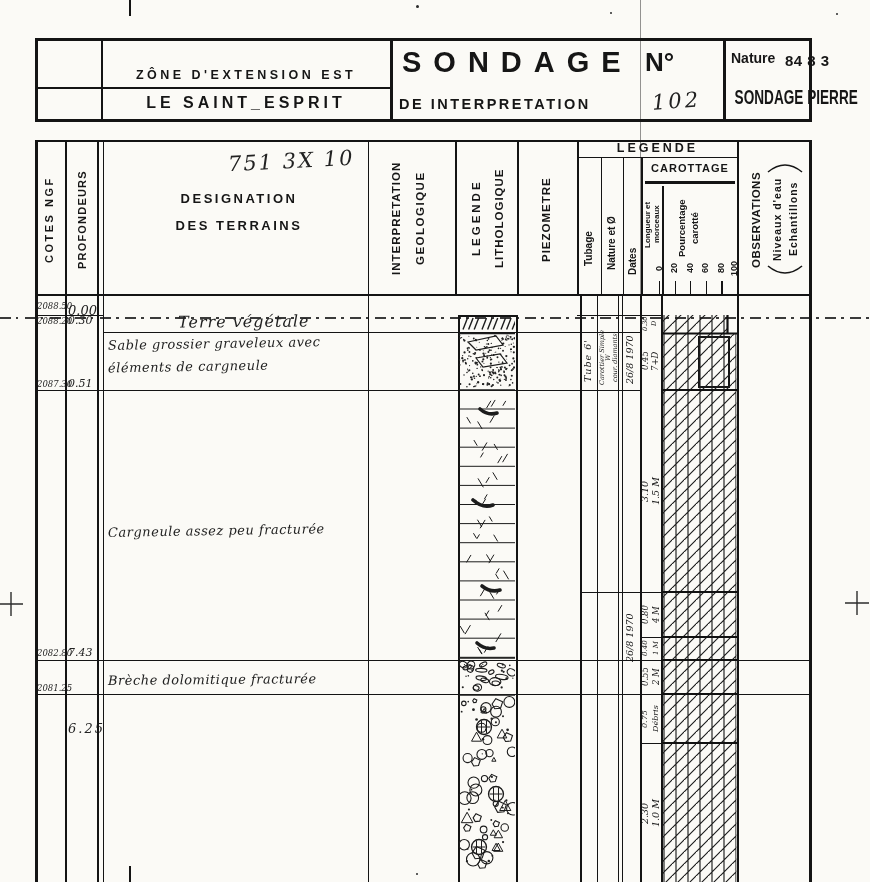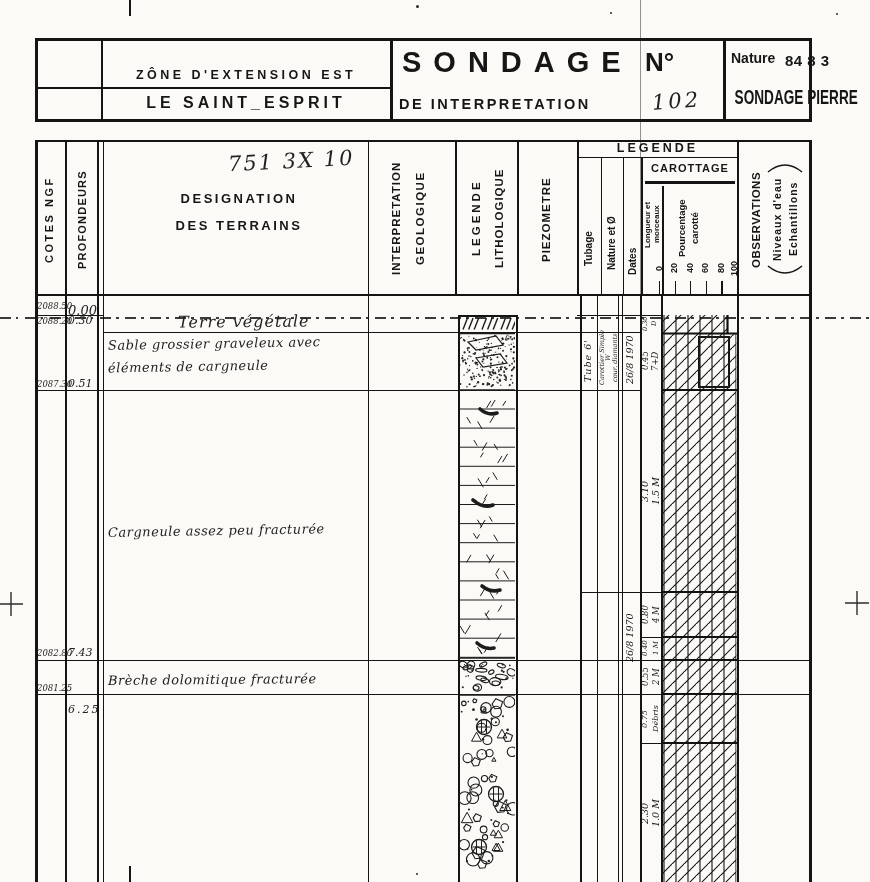--- a/index.html
+++ b/index.html
@@ -86,21 +86,21 @@
 
   <div class="ht hw" style="left:37px;top:302px;font-size:8.5px">2088.50</div>
   <div class="ht hw" style="left:68px;top:304px;font-size:13px">0.00</div>
   <div class="ht hw" style="left:37px;top:317px;font-size:8.5px">2088.20</div>
   <div class="ht hw" style="left:68px;top:315px;font-size:11px">0.30</div>
   <div class="ht hw" style="left:37px;top:380px;font-size:8.5px">2087.30</div>
   <div class="ht hw" style="left:68px;top:378px;font-size:11px">0.51</div>
   <div class="ht hw" style="left:37px;top:649px;font-size:8.5px">2082.80</div>
   <div class="ht hw" style="left:68px;top:647px;font-size:11px">7.43</div>
   <div class="ht hw" style="left:37px;top:684px;font-size:8.5px">2081.25</div>
-  <div class="ht hw" style="left:68px;top:704px;font-size:11px;letter-spacing:2px">6.25</div>
+  <div class="ht hw" style="left:68px;top:722px;font-size:13px;letter-spacing:2px">6.25</div>
 
   <div class="ht hw" style="left:178px;top:314px;font-size:16px;letter-spacing:1px;transform:rotate(-.5deg)">Terre végétale</div>
   <div class="ht hw" style="left:108px;top:337px;font-size:13px;letter-spacing:.5px;transform:rotate(-1deg)">Sable grossier graveleux avec</div>
   <div class="ht hw" style="left:108px;top:360px;font-size:13px;letter-spacing:.5px;transform:rotate(-1deg)">éléments de cargneule</div>
   <div class="ht hw" style="left:108px;top:524px;font-size:13px;letter-spacing:.5px;transform:rotate(-1deg)">Cargneule assez peu fracturée</div>
   <div class="ht hw" style="left:108px;top:673px;font-size:13px;letter-spacing:.5px;transform:rotate(-.5deg)">Brèche dolomitique fracturée</div>
 
   <div class="vt vhw" style="left:580px;top:322px;width:16px;height:78px;font-size:9.5px;letter-spacing:1px">Tube 6'</div>
   <div class="vt vhw" style="left:598px;top:318px;width:8px;height:80px;font-size:6.5px">Carottier Simple</div>
   <div class="vt vhw" style="left:605px;top:318px;width:7px;height:80px;font-size:6.5px">W</div>

